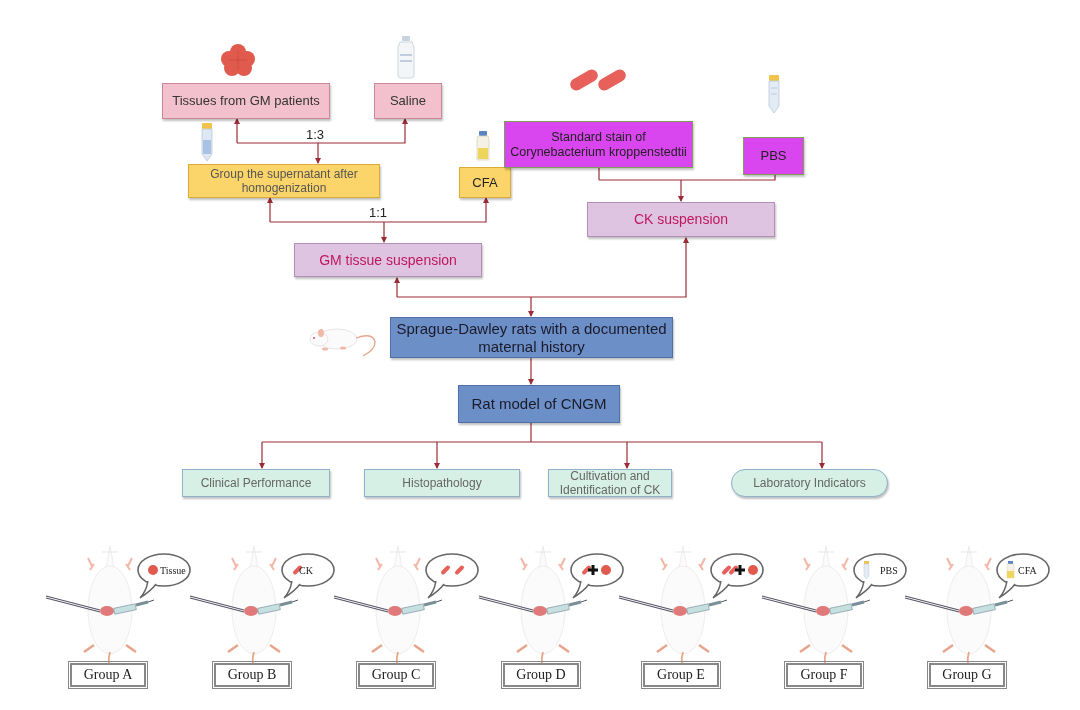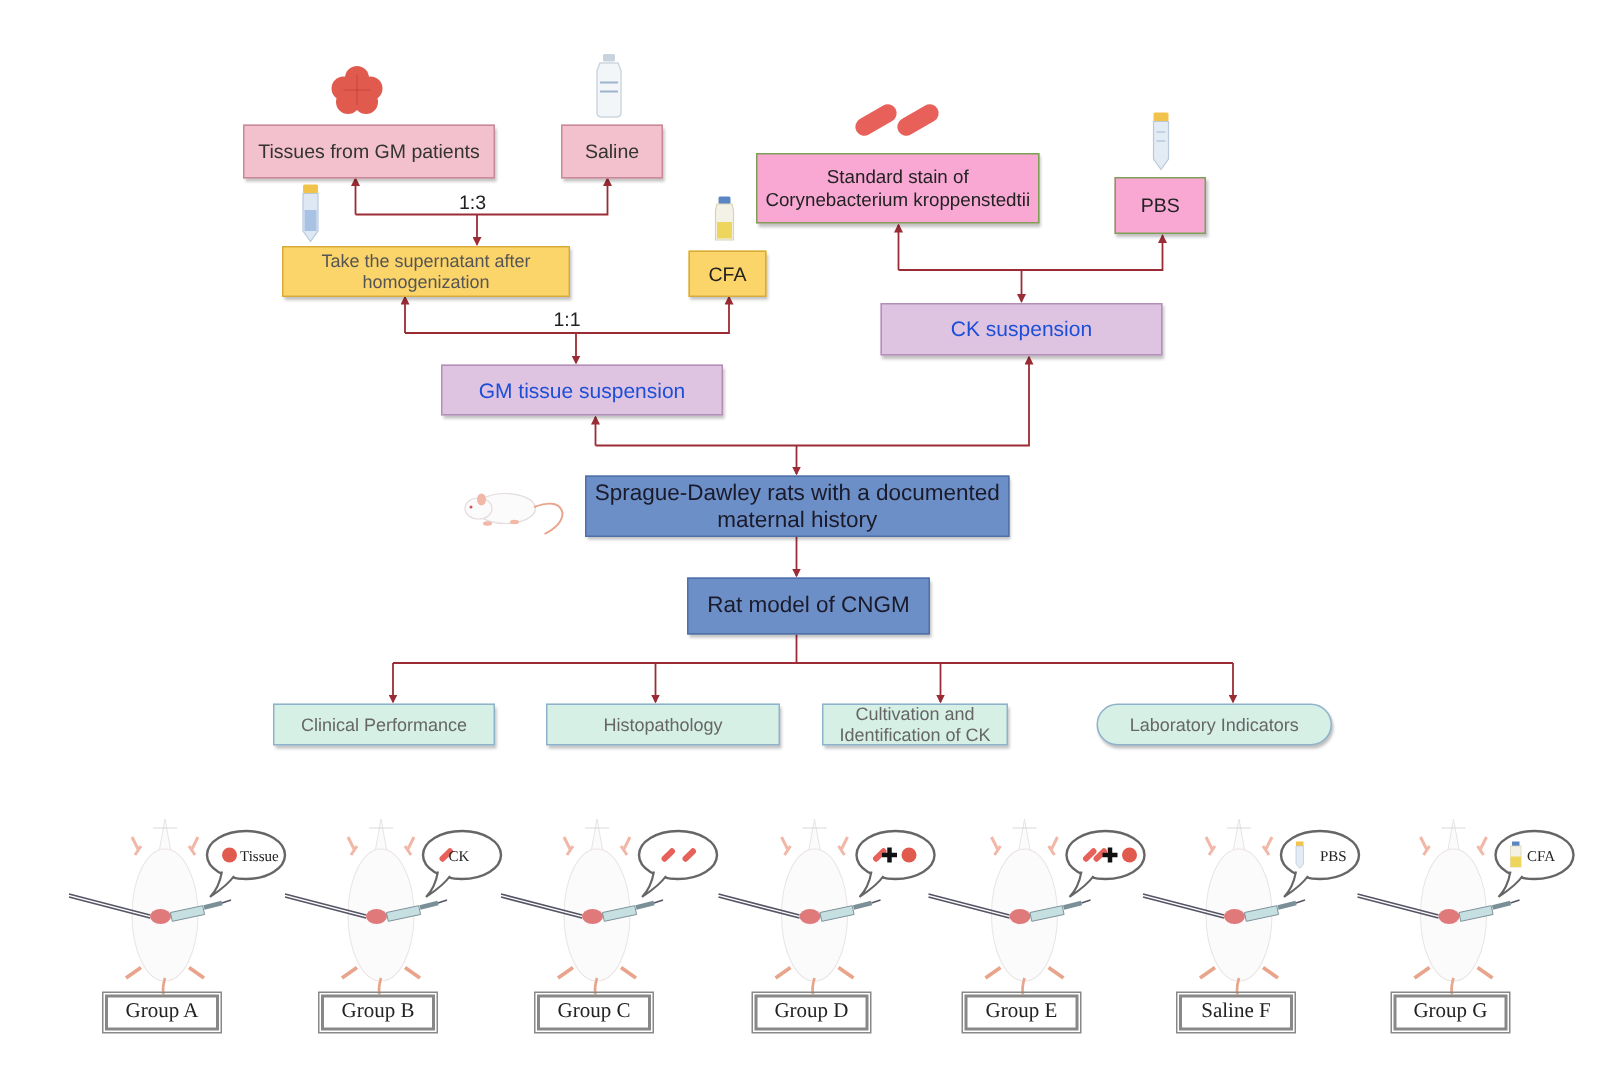--- a/index.html
+++ b/index.html
@@ -1,21 +1,21 @@
 <!DOCTYPE html>
 <html><head>
 <meta charset="utf-8">
 <style>
   html, body { margin:0; padding:0; background:#ffffff; }
   body { width:1080px; height:710px; position:relative; overflow:hidden; font-family:"Liberation Sans", sans-serif; }
   .box { position:absolute; display:flex; align-items:center; justify-content:center; text-align:center; box-sizing:border-box; line-height:1.2; box-shadow:1px 2px 2px rgba(0,0,0,0.25); color:#333; }
   .pink { background:#f3c1cd; border:1px solid #c78897; font-size:13px; }
   .yellow { background:#fcd56a; border:1px solid #d9ac3a; font-size:12px; color:#555; }
-  .green { background:#f9a8d4; border:1px solid #7ea056; font-size:12.5px; color:#222; }
-  .purple { background:#dfc4e2; border:1px solid #b38fb8; font-size:14px; color:#1d4ed8; }
+  .green { background:#d946ef; border:1px solid #7ea056; font-size:12.5px; color:#222;margin-top:19px; }
+  .purple { background:#dfc4e2; border:1px solid #b38fb8; font-size:14px; color:#be185d; }
   .blue { background:#6d8fc7; border:1px solid #4e6fa8; font-size:15px; color:#1a1a2a; }
   .teal { background:#d6f0e6; border:1px solid #8fb2cc; font-size:12px; color:#666; }
   .ratio { position:absolute; font-size:13px; color:#222; }
   svg.connectors { position:absolute; left:0; top:0; }
   .icon { position:absolute; }
   .group-label { position:absolute; width:76px; height:24px; border:2px solid #888; outline:1px solid #888; outline-offset:1px; background:#fff; display:flex; align-items:center; justify-content:center; font-family:"Liberation Serif", serif; font-size:14px; color:#222; box-sizing:border-box; }
   .rat-fig { position:absolute; width:150px; height:140px; }
   .bubble-text { font-family:"Liberation Serif", serif; font-size:10px; fill:#222; }
 </style>
 </head>
@@ -84,21 +84,21 @@
 
 <div class="box pink" style="left:162px;top:83px;width:168px;height:36px;">Tissues from GM patients</div>
 <div class="box pink" style="left:374px;top:83px;width:68px;height:36px;">Saline</div>
 <div class="ratio" style="left:306px;top:127px;">1:3</div>
 
 <svg class="icon" style="left:200px;top:122px;" width="14" height="40">
   <rect x="2" y="1" width="10" height="6" fill="#f2c34a" rx="1"></rect>
   <path d="M2,7 L12,7 L12,32 L7,39 L2,32 Z" fill="#dde8f4" stroke="#b9c9dc" stroke-width="0.8"></path>
   <rect x="3" y="18" width="8" height="14" fill="#a9c2e4"></rect>
 </svg>
-<div class="box yellow" style="left:188px;top:164px;width:192px;height:34px;">Take the supernatant after homogenization</div>
+<div class="box yellow" style="left:188px;top:164px;width:192px;height:34px;">Group the supernatant after homogenization</div>
 
 <svg class="icon" style="left:475px;top:130px;" width="16" height="32">
   <rect x="4" y="1" width="8" height="5" fill="#5a86c4" rx="1"></rect>
   <path d="M3,6 L13,6 L14,10 L14,30 L2,30 L2,10 Z" fill="#f4f2e6" stroke="#d8d3b8" stroke-width="0.8"></path>
   <rect x="3" y="18" width="10" height="11" fill="#eed55b"></rect>
 </svg>
 <div class="box yellow" style="left:459px;top:167px;width:52px;height:31px;font-size:13px;color:#222;">CFA</div>
 <div class="ratio" style="left:369px;top:205px;">1:1</div>
 
 <div class="box purple" style="left:294px;top:243px;width:188px;height:34px;">GM tissue suspension</div>
@@ -291,21 +291,21 @@
       <g>
         <ellipse cx="120" cy="30" rx="26" ry="16" fill="#fff" stroke="#666" stroke-width="1.6"></ellipse>
         <path d="M104,41 Q102,52 96,58 Q108,50 112,44" fill="#fff" stroke="#666" stroke-width="1.4"></path>
       </g>
       <g>
         <rect x="104" y="21" width="5" height="3" fill="#f2c34a"></rect>
         <path d="M104,24 L109,24 L109,36 L106.5,39 L104,36 Z" fill="#e3ebf4" stroke="#b9c9dc" stroke-width="0.5"></path>
       </g>
       <text x="120" y="34" class="bubble-text">PBS</text>
     </svg>
-    <div class="group-label" style="left: 786px; top: 663px;">Saline F</div>
+    <div class="group-label" style="left: 786px; top: 663px;">Group F</div>
     <svg class="rat-fig" width="150" height="140" style="left: 903px; top: 540px;">
       <g>
         <path d="M62,28 L66,6 L70,28 Z" fill="#fbfbfb" stroke="#e8e0e0" stroke-width="0.6"></path>
         <ellipse cx="66" cy="70" rx="22" ry="44" fill="#fbfbfb" stroke="#ebe4e4" stroke-width="0.7"></ellipse>
         <path d="M48,26 L44,18 M50,24 L46,30 M84,26 L88,18 M82,24 L86,30" stroke="#f1b8a8" stroke-width="2"></path>
         <path d="M50,105 L40,112 M82,105 L92,112" stroke="#e8a58c" stroke-width="2.5"></path>
         <path d="M66,112 Q62,125 70,132 Q80,136 92,128" stroke="#e8a58c" stroke-width="1.8" fill="none"></path>
         <line x1="58" y1="12" x2="74" y2="12" stroke="#ccc" stroke-width="0.5"></line>
       </g>
       <g>

